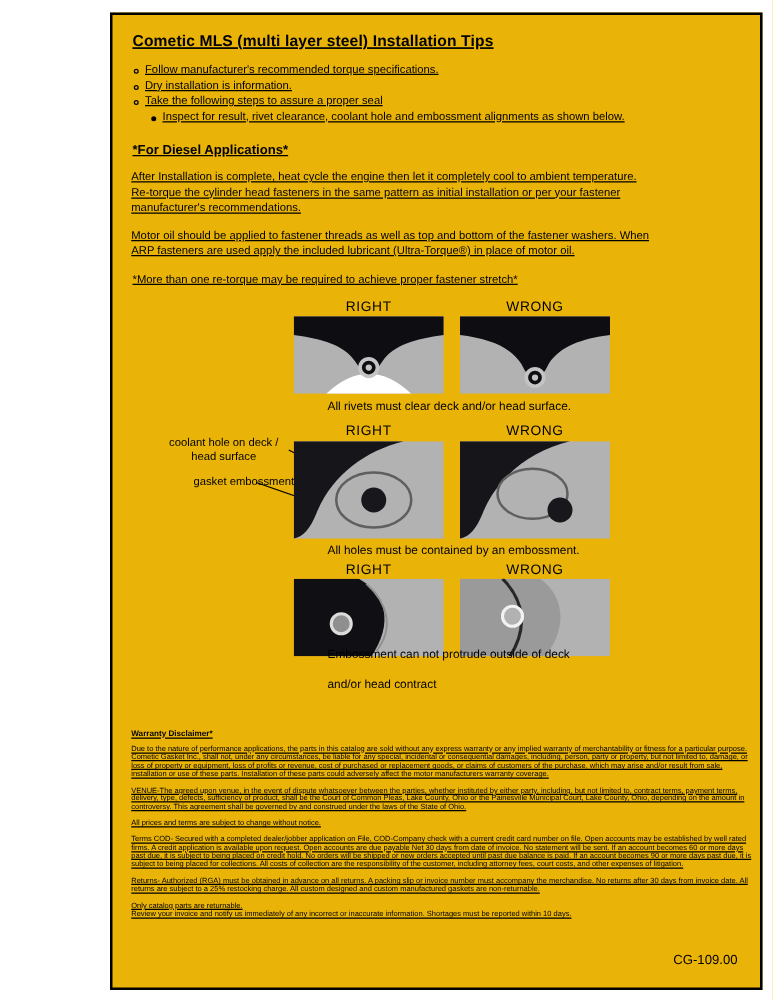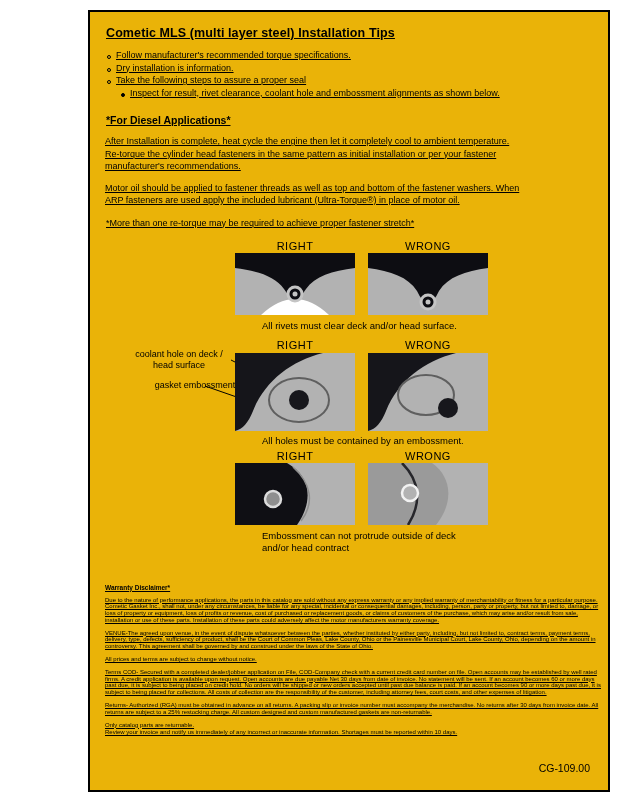--- a/index.html
+++ b/index.html
@@ -136,21 +136,21 @@
       </svg>
     </div>
     <div class="panel" style="left:263px; top:225px;">
       <svg width="120" height="62" viewBox="0 0 120 62">
         <rect width="120" height="62" fill="#b2b2b2"></rect>
         <path d="M0,0 H64 C84,14 86,40 68,62 L0,62 Z" fill="#9a9a9a"></path>
         <path d="M34,0 C52,18 54,40 40,62" fill="none" stroke="#26262b" stroke-width="2.5"></path>
         <circle cx="42" cy="30" r="8" fill="#b2b2b2" stroke="#f2f2f2" stroke-width="2.5"></circle>
       </svg>
     </div>
-    <div class="caption" style="left:130px; top:292px;">Embossment can not protrude outside of deck</div>
+    <div class="caption" style="left:130px; top:280px;">Embossment can not protrude outside of deck</div>
     <div class="caption" style="left:130px; top:304px;">and/or head contract</div>
 
   </div>
 
   <div class="warranty">
     <div class="w-heading">Warranty Disclaimer*</div>
     <p class="w-para">Due to the nature of performance applications, the parts in this catalog are sold without any express warranty or any implied warranty of merchantability or fitness for a particular purpose.  Cometic Gasket Inc., shall not, under any circumstances, be liable for any special, incidental or consequential damages, including, person, party or property, but not limited to, damage, or loss of property or equipment, loss of profits or revenue, cost of purchased or replacement goods, or claims of customers of the purchase, which may arise and/or result from sale, installation or use of these parts.  Installation of these parts could adversely affect the motor manufacturers warranty coverage.</p>
     <p class="w-para">VENUE-The agreed upon venue, in the event of dispute whatsoever between the parties, whether instituted by either party, including, but not limited to, contract terms, payment terms, delivery, type, defects, sufficiency of product, shall be the Court of Common Pleas, Lake County, Ohio or the Painesville Municipal Court, Lake County, Ohio, depending on the amount in controversy. This agreement shall be governed by and construed under the laws of the State of Ohio.</p>
     <p class="w-para">All prices and terms are subject to change without notice.</p>
     <p class="w-para">Terms COD- Secured with a completed dealer/jobber application on File, COD-Company check with a current credit card number on file.  Open accounts may be established by well rated firms.  A credit application is available upon request.  Open accounts are due payable Net 30 days from date of invoice.  No statement will be sent.  If an account becomes 60 or more days past due, it is subject to being placed on credit hold.  No orders will be shipped or new orders accepted until past due balance is paid.  If an account becomes 90 or more days past due, it is subject to being placed for collections.  All costs of collection are the responsibility of the customer, including attorney fees, court costs, and other expenses of litigation.</p>

